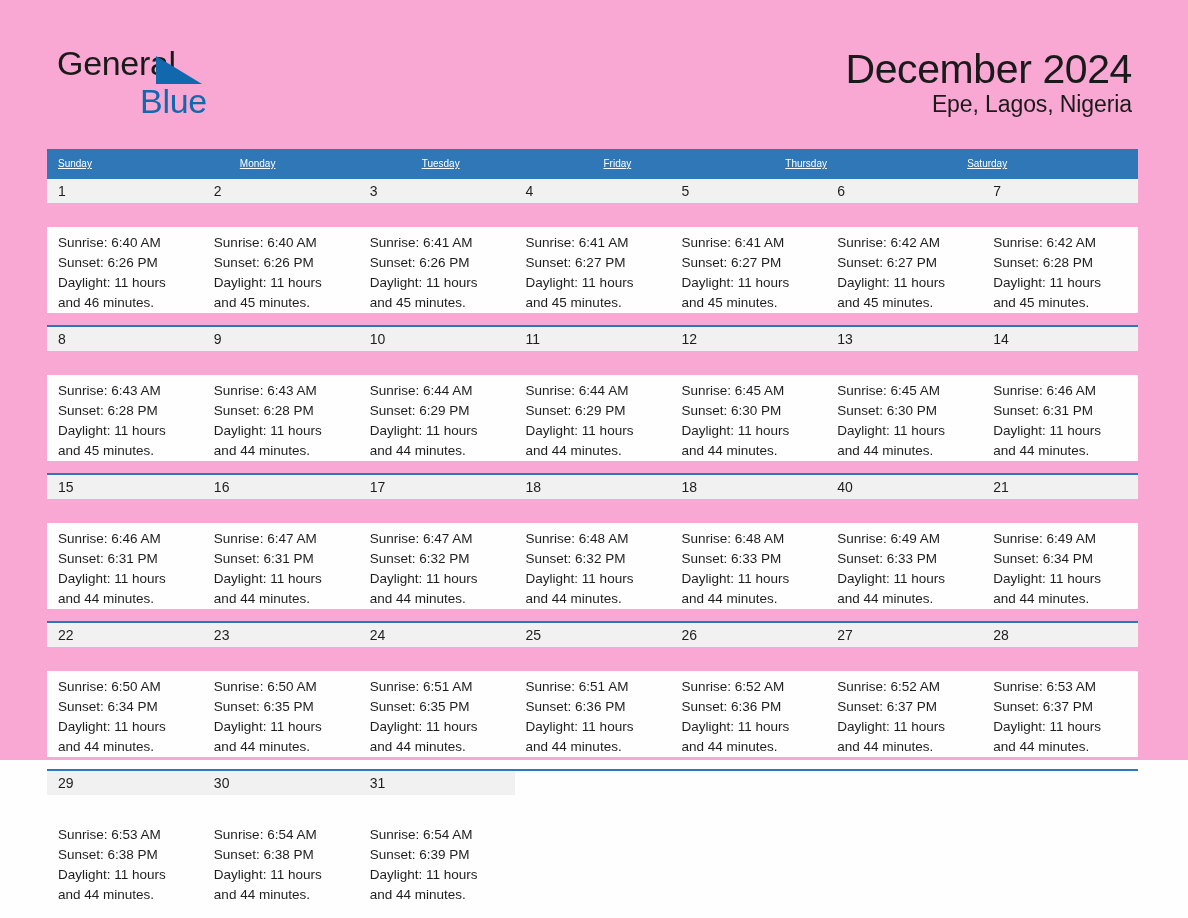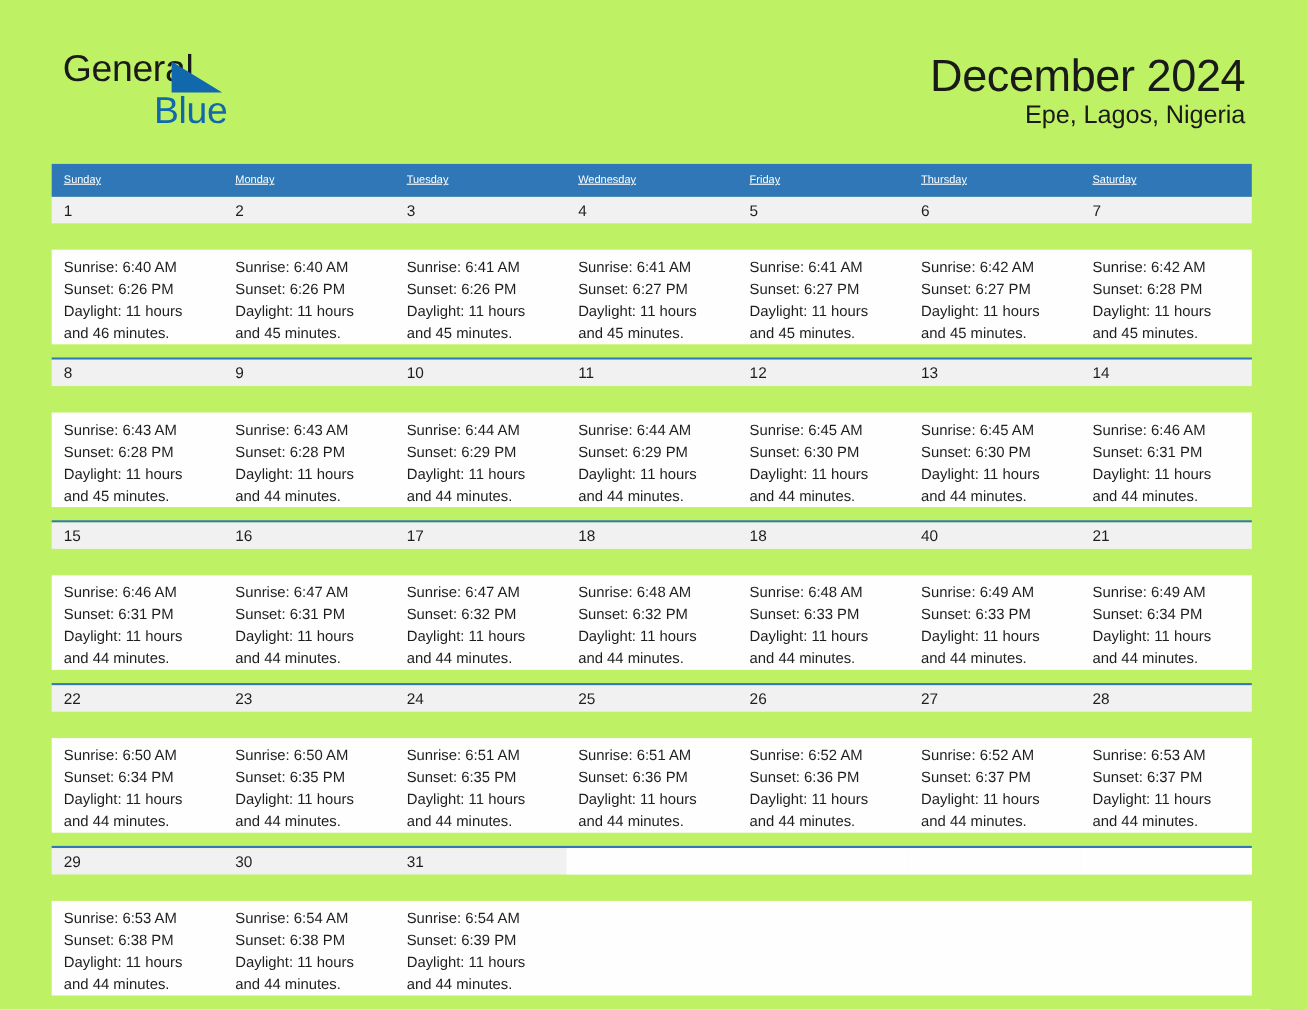--- a/index.html
+++ b/index.html
@@ -5,22 +5,22 @@
   * { box-sizing: border-box; margin: 0; padding: 0; }
   html, body {
     width: 1188px;
     height: 918px;
     background: #fefefe;
     font-family: "Liberation Sans", sans-serif;
   }
   .page {
     position: relative;
     width: 1188px;
-    height: 918px;
-    background: #bef264;
+    height: 760px;
+    background: #f9a8d4;
   }
 
   
   .top {
     display: flex;
     align-items: flex-start;
     justify-content: space-between;
     padding: 46px 56px 0 57px;
   }
   .logo {
@@ -137,21 +137,20 @@
       <div class="cal-title">December 2024</div>
       <div class="cal-sub">Epe, Lagos, Nigeria</div>
     </div>
   </div>
 
   <div class="cal">
     <div class="weekhead">
       <div class="hcell">Sunday</div>
       <div class="hcell">Monday</div>
       <div class="hcell">Tuesday</div>
-      <div class="hcell">Wednesday</div>
       <div class="hcell">Friday</div>
       <div class="hcell">Thursday</div>
       <div class="hcell">Saturday</div>
     </div>
     <div id="weeks-container">
         <div class="week">
           <div class="datestrip">
             <div class="dcell">1</div>
             <div class="dcell">2</div>
             <div class="dcell">3</div>

